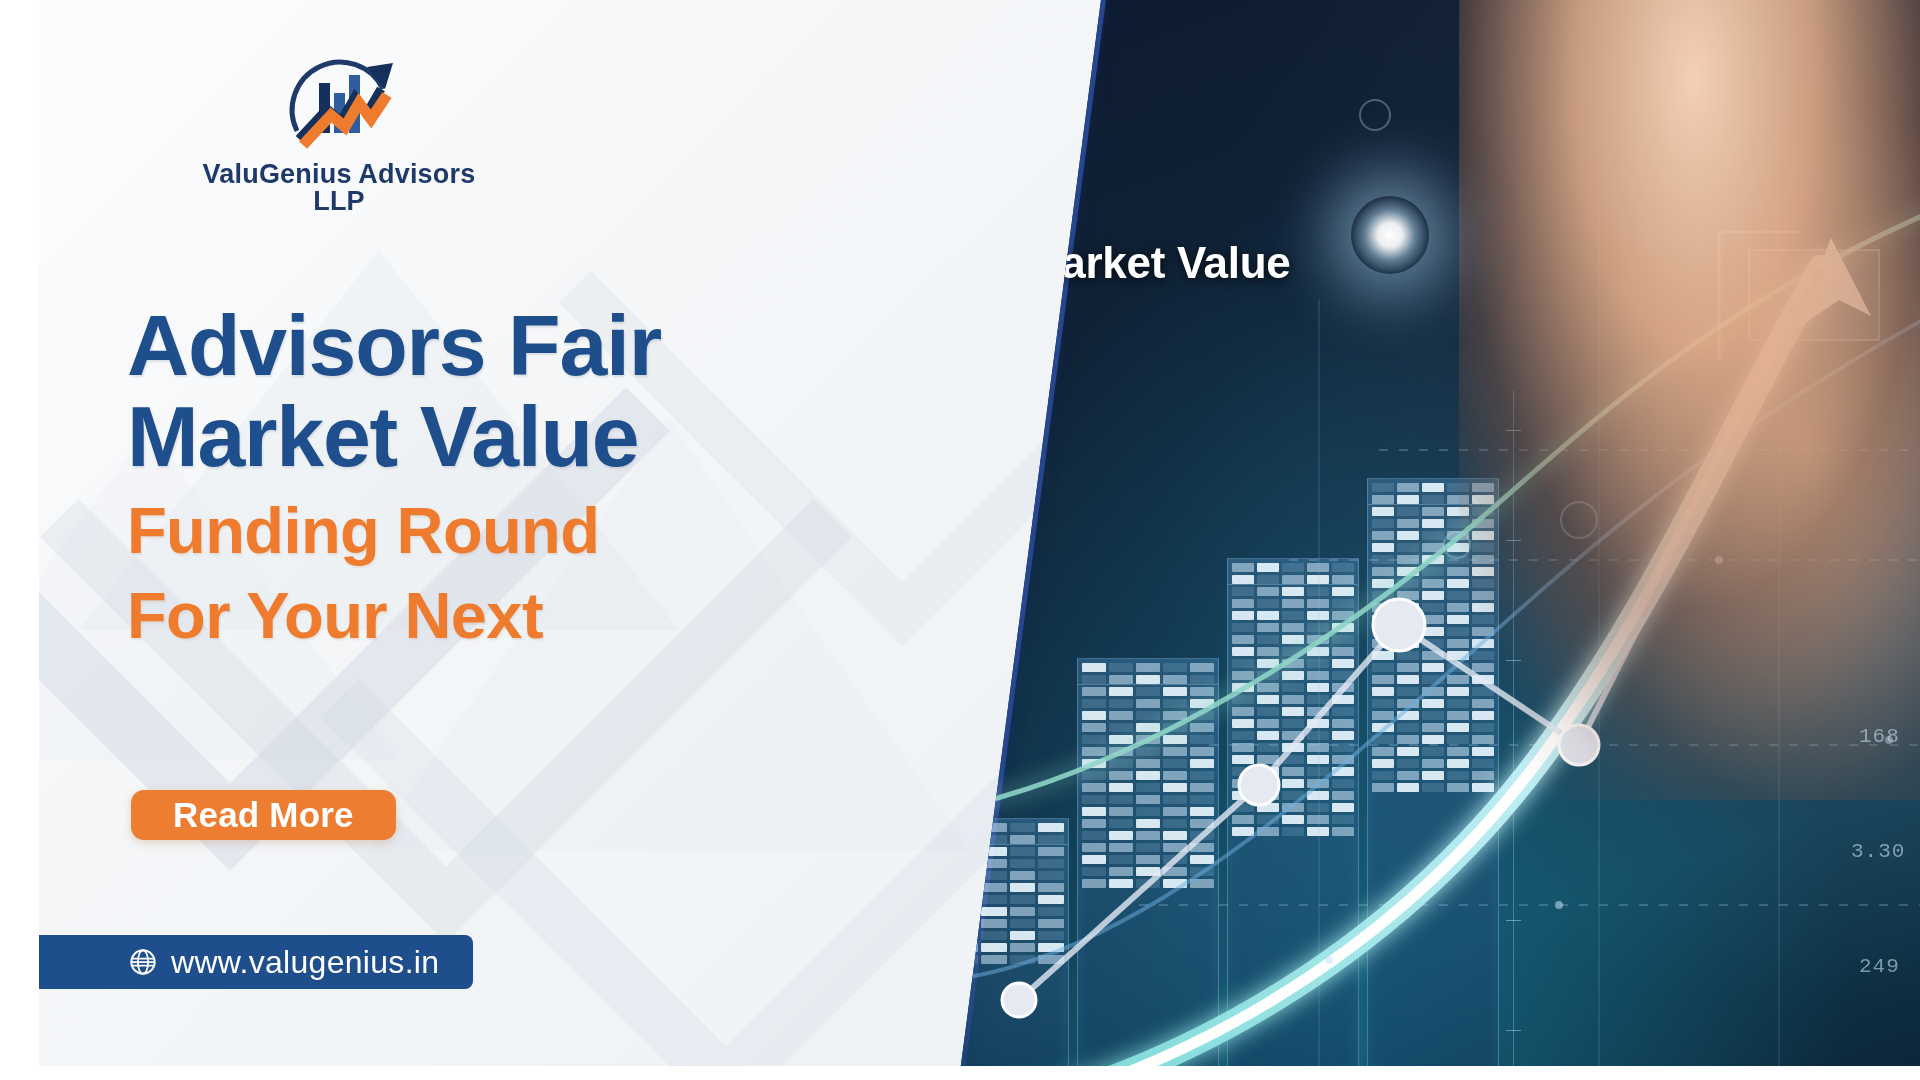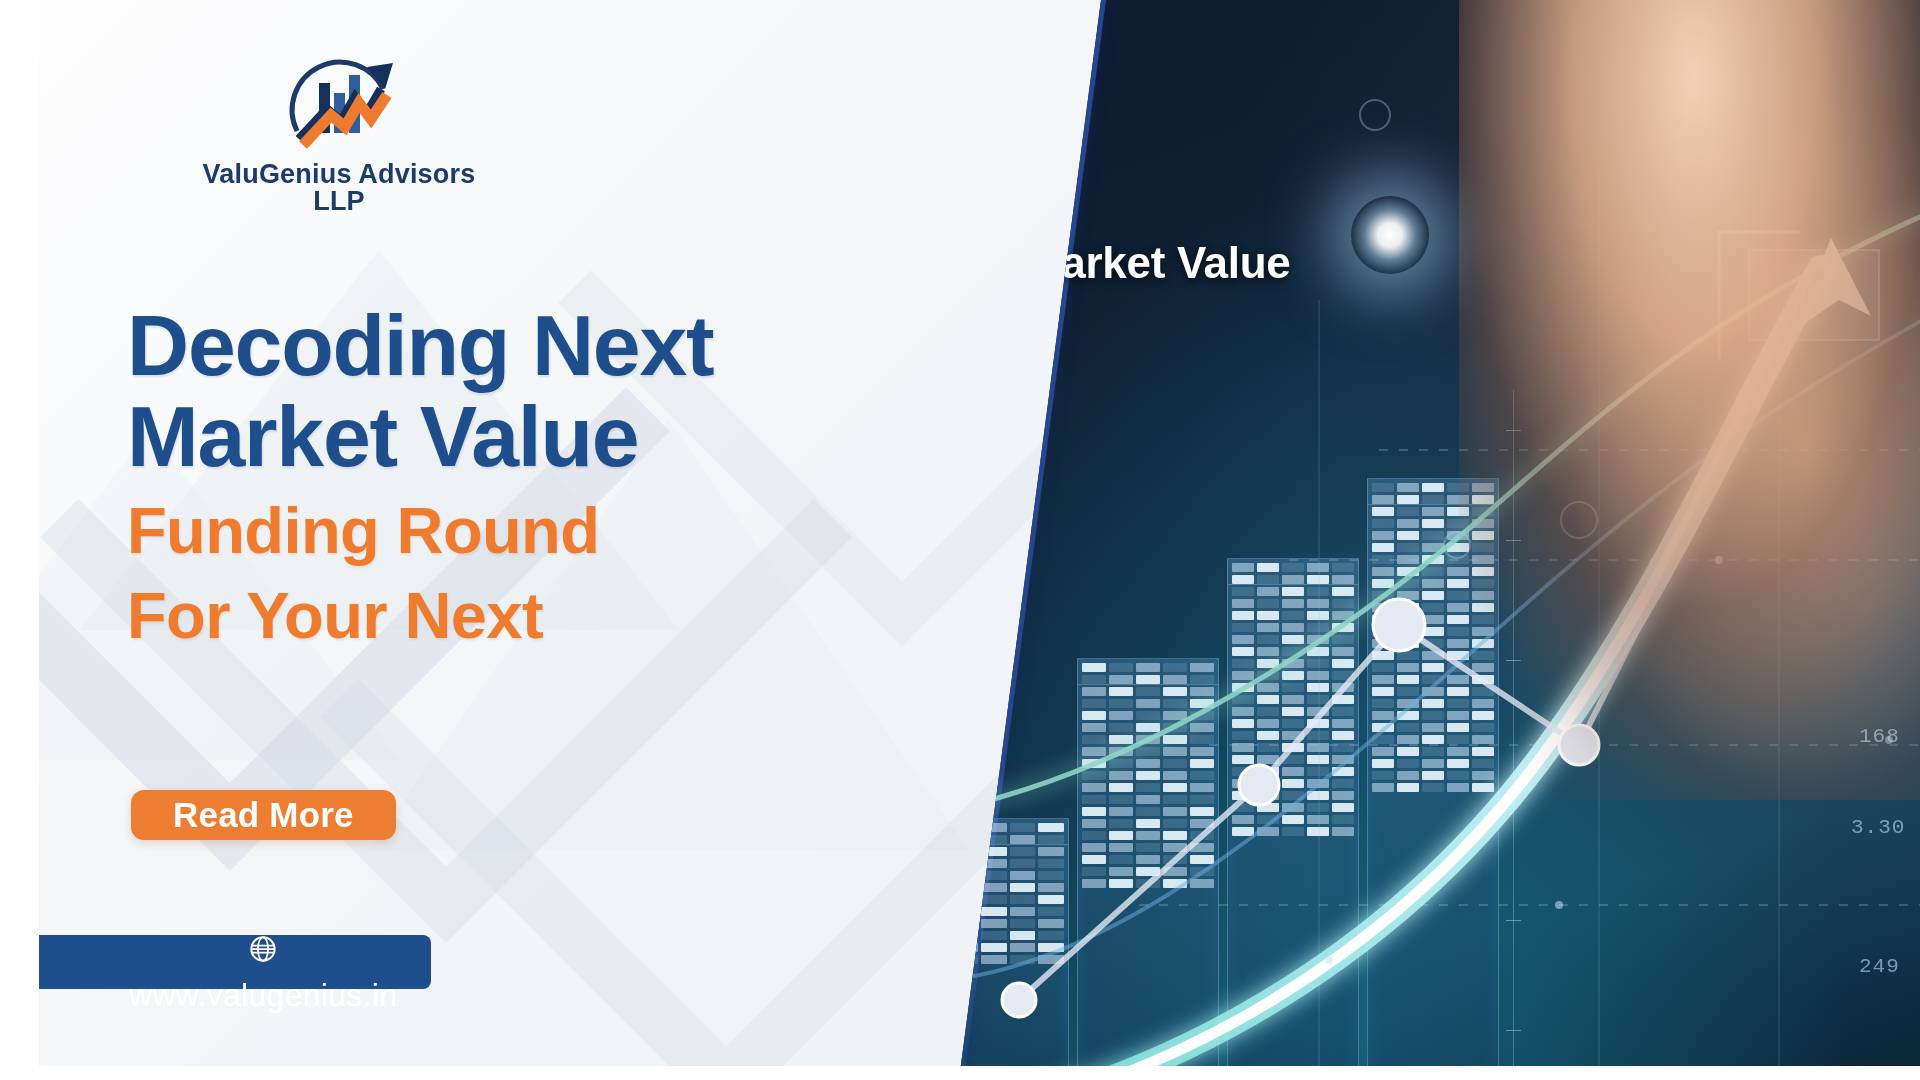--- a/index.html
+++ b/index.html
@@ -31,21 +31,21 @@
   .sub{margin-top:14px;font-size:65px;font-weight:bold;line-height:1.08;color:#ef7b2e;letter-spacing:-.6px;
       text-shadow:1px 2px 2px rgba(170,140,120,.18);}
 
   
   .cta{position:absolute;left:92px;top:790px;display:inline-block;padding:5px 42px;border-radius:13px;
       background:#ed7d31;color:#fff;font-size:35px;font-weight:bold;letter-spacing:.2px;border:0;cursor:pointer;
       box-shadow:0 3px 8px rgba(180,110,50,.25);}
 
   
   .urlbar{position:absolute;left:0;top:935px;height:54px;padding:0 34px 0 90px;display:flex;align-items:center;gap:14px;
-      background:#1f4e8c;border-top-right-radius:8px;border-bottom-right-radius:8px;flex-direction:column;}
+      background:#1f4e8c;border-top-right-radius:8px;border-bottom-right-radius:8px;}
   .urlbar .globe{width:28px;height:28px;flex:0 0 28px;}
   .url-text{color:#fff;font-size:32px;letter-spacing:.3px;}
 
   
   .right-panel{position:absolute;left:920px;top:0;width:1000px;height:1080px;overflow:hidden;
       clip-path:polygon(142px 0,1000px 0,1000px 1080px,0 1080px);}
   .photo{position:absolute;inset:0;
       background:
         radial-gradient(circle at 78% 16%, rgba(28,42,62,.85) 0%, rgba(10,20,34,0) 42%),
         radial-gradient(ellipse at 40% 96%, rgba(24,120,150,.60) 0%, rgba(8,24,40,0) 58%),
@@ -101,21 +101,21 @@
       <rect x="59" y="48" width="11" height="40" fill="#2f5d9e"></rect>
       <rect x="74" y="30" width="11" height="58" fill="#2f5d9e"></rect>
       <path d="M24 94 L52 64 L66 76 L80 52 L92 68 L106 44" fill="none" stroke="#16305c" stroke-width="9" stroke-linejoin="miter"></path>
       <path d="M28 100 L56 70 L70 82 L84 58 L96 74 L112 50" fill="none" stroke="#ef7b2e" stroke-width="11" stroke-linejoin="miter"></path>
       <path d="M92 22 L118 18 L110 44 Z" fill="#16305c"></path>
     </svg>
     <div class="logo-word">ValuGenius Advisors LLP</div>
   </div>
 
   <div class="headline">
-    <div class="hl">Decoding Next</div>
+    <div class="hl">Advisors Fair</div>
     <div class="hl">Market Value</div>
     <div class="sub">Funding Round</div>
     <div class="sub">For Your Next</div>
   </div>
 
   <button class="cta">Read More</button>
 
   <div class="urlbar">
     <svg class="globe" viewBox="0 0 24 24">
       <circle cx="12" cy="12" r="10" fill="none" stroke="#fff" stroke-width="1.7"></circle>
@@ -770,17 +770,17 @@
       <path d="M840 232 L760 232 L760 360" fill="none" stroke="rgba(200,225,245,.55)" stroke-width="3"></path>
       <rect x="790" y="250" width="130" height="90" fill="rgba(180,215,245,.14)" stroke="rgba(200,228,248,.4)" stroke-width="2"></rect>
     </svg>
 
     <div class="hand"></div>
     <div class="glow-tip"></div>
 
     <div class="mv-label">Market Value</div>
 
     <span class="axis-num" style="left:900px;top:725px;">168</span>
-    <span class="axis-num" style="left:892px;top:816px;">3.30</span>
+    <span class="axis-num" style="left:892px;top:840px;">3.30</span>
     <span class="axis-num" style="left:900px;top:955px;">249</span>
   </div>
 
 </div>
 
 </body></html>

